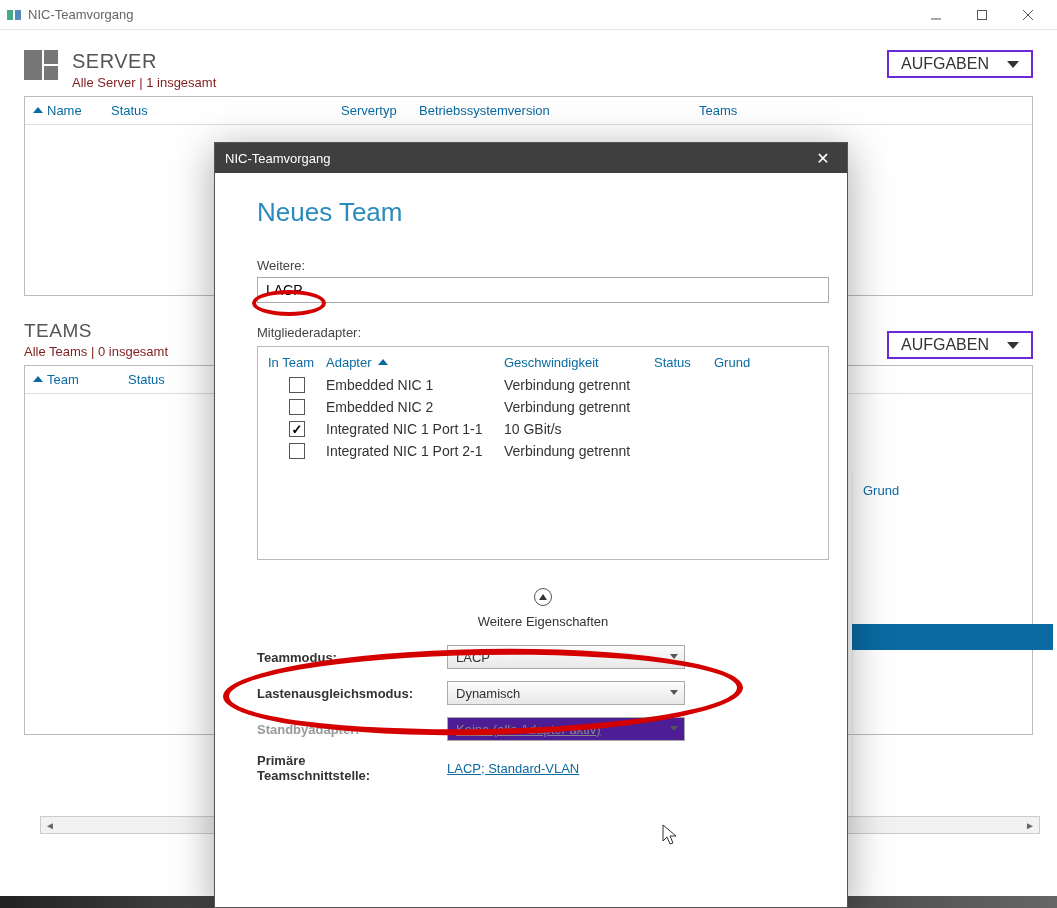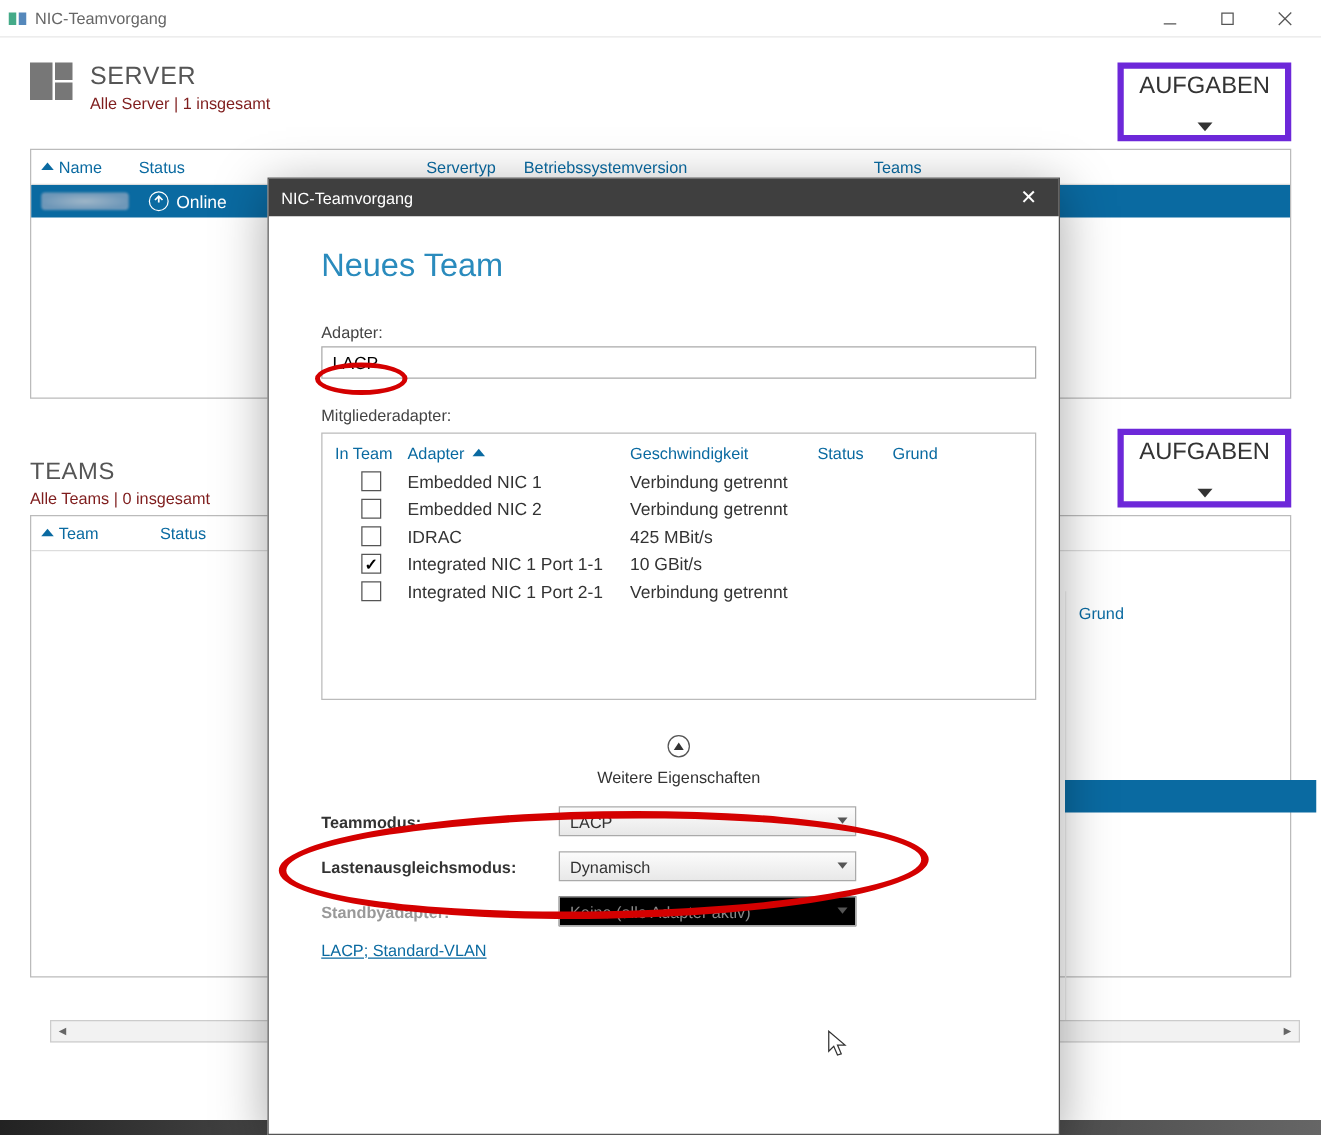--- a/index.html
+++ b/index.html
@@ -17,21 +17,21 @@
   .content { padding:20px 24px 0 24px; }
 
   .section-head { display:flex; align-items:flex-start; }
   .server-icon { width:36px; height:32px; margin-right:12px; }
   .server-icon .big { width:18px; height:30px; background:#777; display:inline-block; vertical-align:top;}
   .server-icon .small { display:inline-block; vertical-align:top; margin-left:2px;}
   .server-icon .sm { width:14px; height:14px; background:#777; display:block; margin-bottom:2px;}
   .section-title { font-size:20px; color:#555; letter-spacing:0.5px; }
   .section-sub { font-size:13px; color:#7f1d1d; margin-top:2px; }
 
-  .tasks-btn { margin-left:auto; border:5px solid #6d28d9; padding:3px 12px; font-size:19px; color:#333; display:flex; align-items:center; gap:18px; cursor:pointer;flex-direction:column;}
+  .tasks-btn { margin-left:auto; border:2px solid #6d28d9; padding:3px 12px; font-size:16px; color:#333; display:flex; align-items:center; gap:18px; cursor:pointer;}
   .tasks-btn .caret { border-left:6px solid transparent; border-right:6px solid transparent; border-top:7px solid #333; width:0;height:0;}
 
   .grid-wrap { border:1px solid #bbb; margin-top:6px; position:relative; background:#fff; }
   .grid-head { display:flex; font-size:13px; color:#0a6aa1; border-bottom:1px solid #ddd; padding:6px 8px; gap:0px;}
   .grid-head .col { display:flex; align-items:center; gap:4px;}
   .sort-tri { width:0;height:0;border-left:5px solid transparent;border-right:5px solid transparent;border-bottom:6px solid #0a6aa1; margin-bottom:2px;}
   .servers-grid { height:200px; }
   .servers-grid .col.name{width:78px}
   .servers-grid .col.status{width:230px}
   .servers-grid .col.type{width:78px}
@@ -78,21 +78,21 @@
 
   .expander { display:flex; align-items:center; gap:8px; margin-top:28px; font-size:13px; color:#333;flex-direction:column;}
   .exp-icon { width:18px;height:18px;border:1.5px solid #555;border-radius:50%; display:flex;align-items:center;justify-content:center;}
   .exp-icon::after{content:"";width:0;height:0;border-left:4px solid transparent;border-right:4px solid transparent;border-bottom:6px solid #333;}
 
   .prop-table { margin-top:10px; }
   .prop-row { display:flex; align-items:center; padding:6px 0;}
   .prop-row .plabel { width:190px; font-size:13px; font-weight:600; color:#333;}
   .prop-row.disabled .plabel{ color:#999; font-weight:600;}
   .combo { width:238px; height:24px; border:1px solid #aaa; background:linear-gradient(#fcfcfc,#e8e8e8); display:flex; align-items:center; padding:0 8px; font-size:13px; color:#333; position:relative; cursor:pointer;}
-  .combo.disabled{ color:#888; background:#000000; cursor:default;}
+  .combo.disabled{ color:#888; background:#4c1d95; cursor:default;text-decoration:underline;}
   .combo .dd { position:absolute; right:6px; top:8px; width:0;height:0;border-left:4px solid transparent;border-right:4px solid transparent;border-top:5px solid #555;}
   .link { color:#0a6aa1; text-decoration:underline; font-size:13px; cursor:pointer;}
 
   .dialog-footer { position:absolute; bottom:0; left:0; right:0; height:42px; border-top:1px solid #ccc; background:#f4f4f4; display:flex; justify-content:flex-end; align-items:center; gap:10px; padding:0 16px;}
   .btn { min-width:84px; height:24px; border:1px solid #888; background:linear-gradient(#fdfdfd,#e5e5e5); font-size:13px; color:#222; cursor:pointer; padding:0 14px;}
   .btn.primary{ border:1px solid #3a8dc8; box-shadow:0 0 0 1px #8fc6eb inset;}
 
   
   .anno-oval { position:absolute; border:5px solid #d40000; border-radius:50%; pointer-events:none; }
   .anno1 { left:252px; top:290px; width:74px; height:26px; border-width:4px;}
@@ -162,29 +162,20 @@
         <div class="col type">
             <span>Servertyp</span>
           </div>
         <div class="col os">
             <span>Betriebssystemversion</span>
           </div>
         <div class="col teams">
             <span>Teams</span>
           </div>
       </div>
-      <div class="row-sel">
-        <span class="blur"></span>
-        <span class="status-icon">
-          <svg width="10" height="10" viewBox="0 0 10 10">
-              <path d="M5 1 L5 6 M2 4 L5 1 L8 4" stroke="#fff" stroke-width="1.4" fill="none"></path>
-            </svg>
-        </span>
-        <span>Online</span>
-      </div>
     </div>
 
     <div class="teams-section">
       <div class="section-head" style="align-items:flex-end">
         <div>
           <div class="section-title" style="font-size:19px">TEAMS</div>
           <div class="section-sub">Alle Teams | 0 insgesamt</div>
         </div>
         <div class="tasks-btn">
           <span>AUFGABEN</span>
@@ -221,21 +212,21 @@
 
 <div class="dialog">
   <div class="dialog-title">
     <span>NIC-Teamvorgang</span>
     <span class="spacer"></span>
     <span class="dlg-close">✕</span>
   </div>
   <div class="dialog-body">
     <div class="dlg-h1">Neues Team</div>
 
-    <div class="field-label">Adapter:</div>
+    <div class="field-label">Weitere:</div>
     <input class="text-input" value="LACP" style="">
 
     <div class="field-label" style="margin-top:22px">Mitgliederadapter:</div>
     <div class="member-box">
       <div class="member-head">
         <div class="c1">In Team</div>
         <div class="c2">
             <span>Adapter</span>
             <span class="sort-tri"></span>
           </div>
@@ -253,27 +244,20 @@
           </div>
           <div class="member-row">
             <div class="c1">
               <span class="cb"></span>
             </div>
             <div class="c2">Embedded NIC 2</div>
             <div class="c3">Verbindung getrennt</div>
           </div>
           <div class="member-row">
             <div class="c1">
-              <span class="cb"></span>
-            </div>
-            <div class="c2">IDRAC</div>
-            <div class="c3">425 MBit/s</div>
-          </div>
-          <div class="member-row">
-            <div class="c1">
               <span class="cb checked"></span>
             </div>
             <div class="c2">Integrated NIC 1 Port 1-1</div>
             <div class="c3">10 GBit/s</div>
           </div>
           <div class="member-row">
             <div class="c1">
               <span class="cb"></span>
             </div>
             <div class="c2">Integrated NIC 1 Port 2-1</div>
@@ -303,20 +287,23 @@
           </div>
       </div>
       <div class="prop-row disabled">
         <div class="plabel">Standbyadapter:</div>
         <div class="combo disabled">
             <span>Keine (alle Adapter aktiv)</span>
             <span class="dd"></span>
           </div>
       </div>
       <div class="prop-row">
+        <div class="plabel">
+          <span>Primäre</span><br><span>Teamschnittstelle:</span>
+        </div>
         <span class="link">LACP; Standard-VLAN</span>
       </div>
     </div>
   </div>
 
 </div>
 
 <div class="anno-oval anno1"></div>
 <div class="anno-oval anno2"></div>
 

